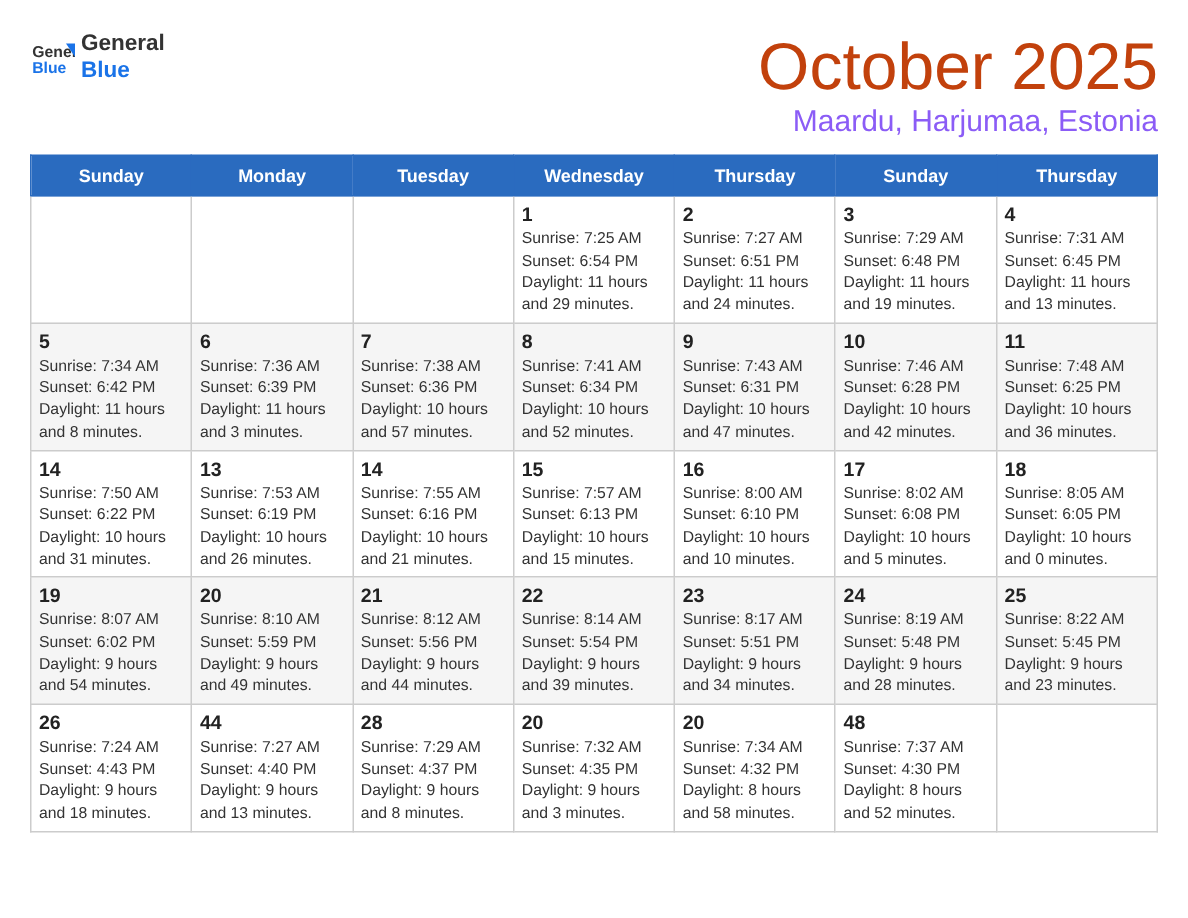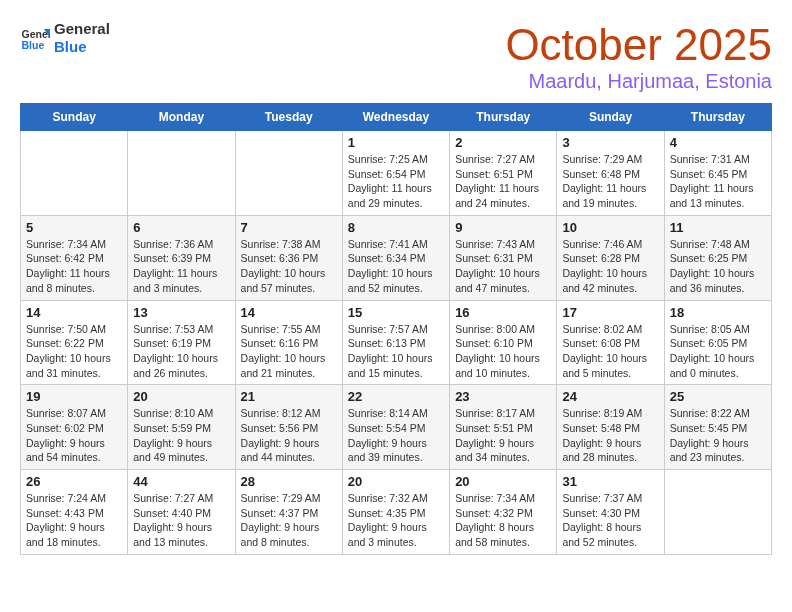--- a/index.html
+++ b/index.html
@@ -240,19 +240,19 @@
         </td>
         <td>
           <div class="day-num">20</div>
           <div class="day-info">Sunrise: 7:32 AM<br>Sunset: 4:35 PM<br>Daylight: 9 hours and 3 minutes.</div>
         </td>
         <td>
           <div class="day-num">20</div>
           <div class="day-info">Sunrise: 7:34 AM<br>Sunset: 4:32 PM<br>Daylight: 8 hours and 58 minutes.</div>
         </td>
         <td>
-          <div class="day-num">31</div>
+          <div class="day-num">48</div>
           <div class="day-info">Sunrise: 7:37 AM<br>Sunset: 4:30 PM<br>Daylight: 8 hours and 52 minutes.</div>
         </td>
         <td class="empty-cell"></td>
       </tr>
     </tbody>
 </table>
 
 </body></html>

